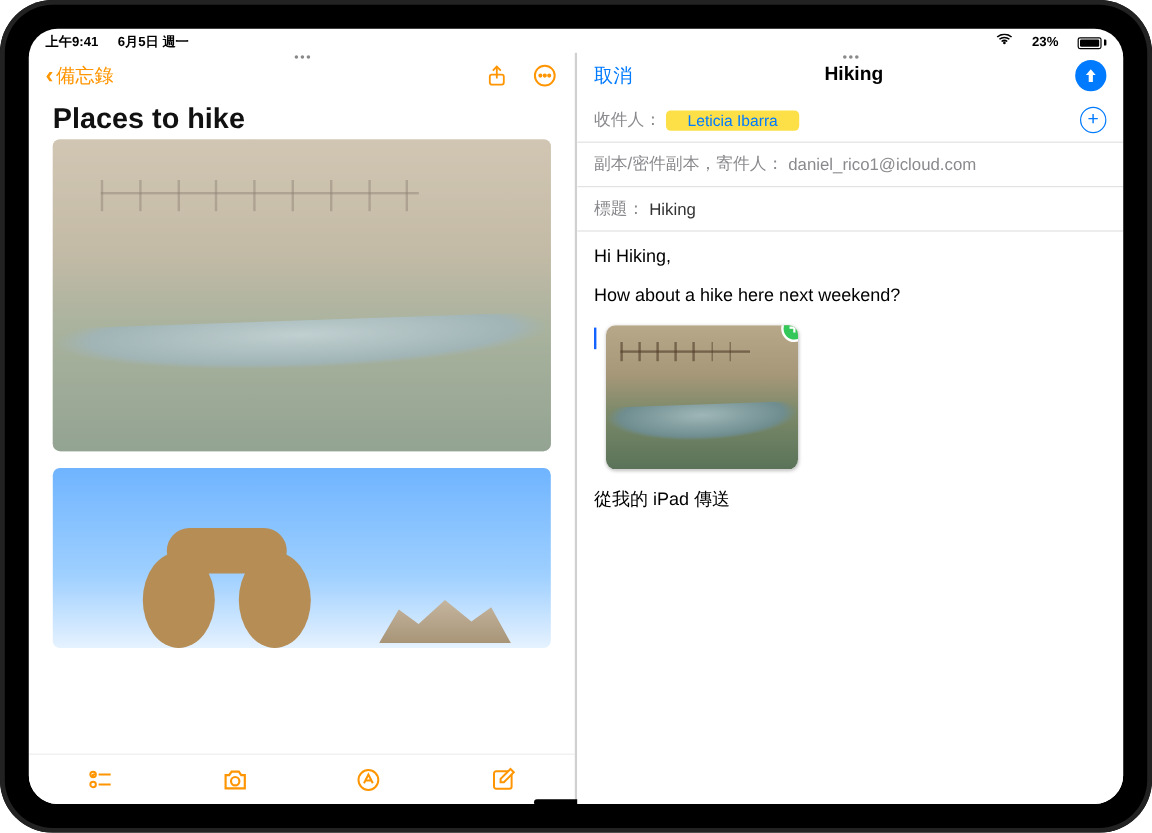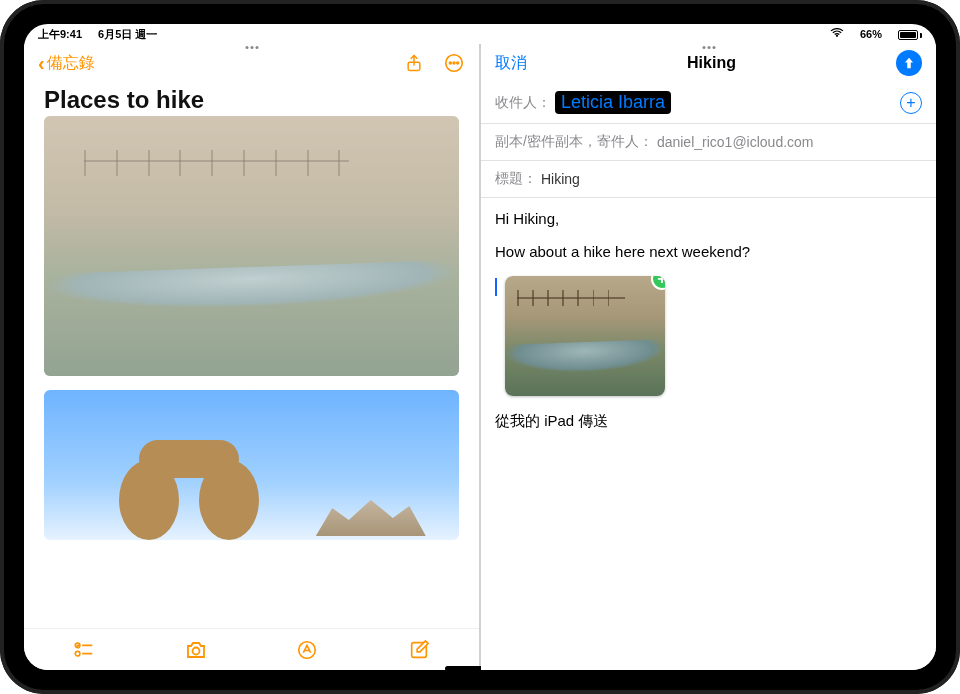--- a/index.html
+++ b/index.html
@@ -52,21 +52,21 @@
   .notes-toolbar { height:42px; border-top:1px solid #eee; display:flex; align-items:center; justify-content:space-around; padding:0 4px;}
   .tb-icn { width:26px; height:26px; color:#ff9500; display:flex; align-items:center; justify-content:center;}
   
   .mail-nav { height:38px; display:flex; align-items:center; justify-content:space-between; padding:0 14px;}
   .cancel { color:#007aff; font-size:16px;}
   .mail-title { font-weight:600; font-size:16px; color:#000;}
   .send { width:26px;height:26px;border-radius:50%;background:#007aff;display:flex;align-items:center;justify-content:center;}
   .send svg{ width:14px;height:14px;fill:#fff;}
   .field { border-bottom:1px solid #e2e2e2; padding:9px 14px; font-size:14px; display:flex; align-items:center; gap:4px; color:#8a8a8e; position:relative;}
   .field .lbl{color:#8a8a8e;}
-  .pill { color:#007aff; background:#000000; padding:1px 6px; border-radius:4px; font-size:18px;}
+  .pill { color:#007aff; background:#fde047; padding:1px 18px; border-radius:4px; font-size:13px;}
   .field .val { color:#8a8a8e;}
   .field .dark { color:#333;}
   .plus-contact { position:absolute; right:14px; top:50%; transform:translateY(-50%); width:22px;height:22px;border-radius:50%;border:1.5px solid #007aff;display:flex;align-items:center;justify-content:center;color:#007aff; font-size:16px; line-height:1;}
   .body { padding:12px 14px; font-size:15px; color:#000; display:flex; flex-direction:column; gap:16px;}
   .caret-row { display:flex; align-items:flex-start; gap:8px;}
   .caret { width:2px; height:18px; background:#1463ff; margin-top:2px;}
   .attach { width:160px; border-radius:8px; overflow:hidden; position:relative; box-shadow:0 1px 3px rgba(0,0,0,.25);}
   .attach-img { width:160px; height:120px; background:linear-gradient(180deg,#b8a88a 0%, #a59778 35%, #7c8a6a 60%, #5a7358 100%); position:relative;}
   .attach-img .ariver{position:absolute;left:0;right:0;top:55%;height:30px;background:radial-gradient(ellipse at 50% 30%, #9fb6b8 0%, #6f8d8f 60%, transparent 70%);transform:skewY(-2deg);}
   .attach-img .afence{position:absolute;top:14px;left:12px;right:40px;height:16px;}
@@ -86,21 +86,21 @@
       <div class="left">
         <span>上午9:41</span>
         <span>6月5日 週一</span>
       </div>
       <div class="right">
         <span>
           <svg class="wifi" viewBox="0 0 24 18">
               <path d="M12 16a2 2 0 100-4 2 2 0 000 4zm-5-5a8 8 0 0110 0l-1.6 1.6a5.7 5.7 0 00-6.8 0L7 11zm-3.3-3.3a12.7 12.7 0 0116.6 0L18.7 9.3a10.4 10.4 0 00-13.4 0L3.7 7.7zM.4 4.4a17.3 17.3 0 0123.2 0L22 6a15 15 0 00-20 0L.4 4.4z" fill="#000"></path>
             </svg>
         </span>
-        <span>66%</span>
+        <span>23%</span>
         <span class="battery">
           <span class="batt-body"></span>
             <span class="batt-tip"></span>
         </span>
       </div>
     </div>
 
     <div class="split">
 
       <div class="pane">

